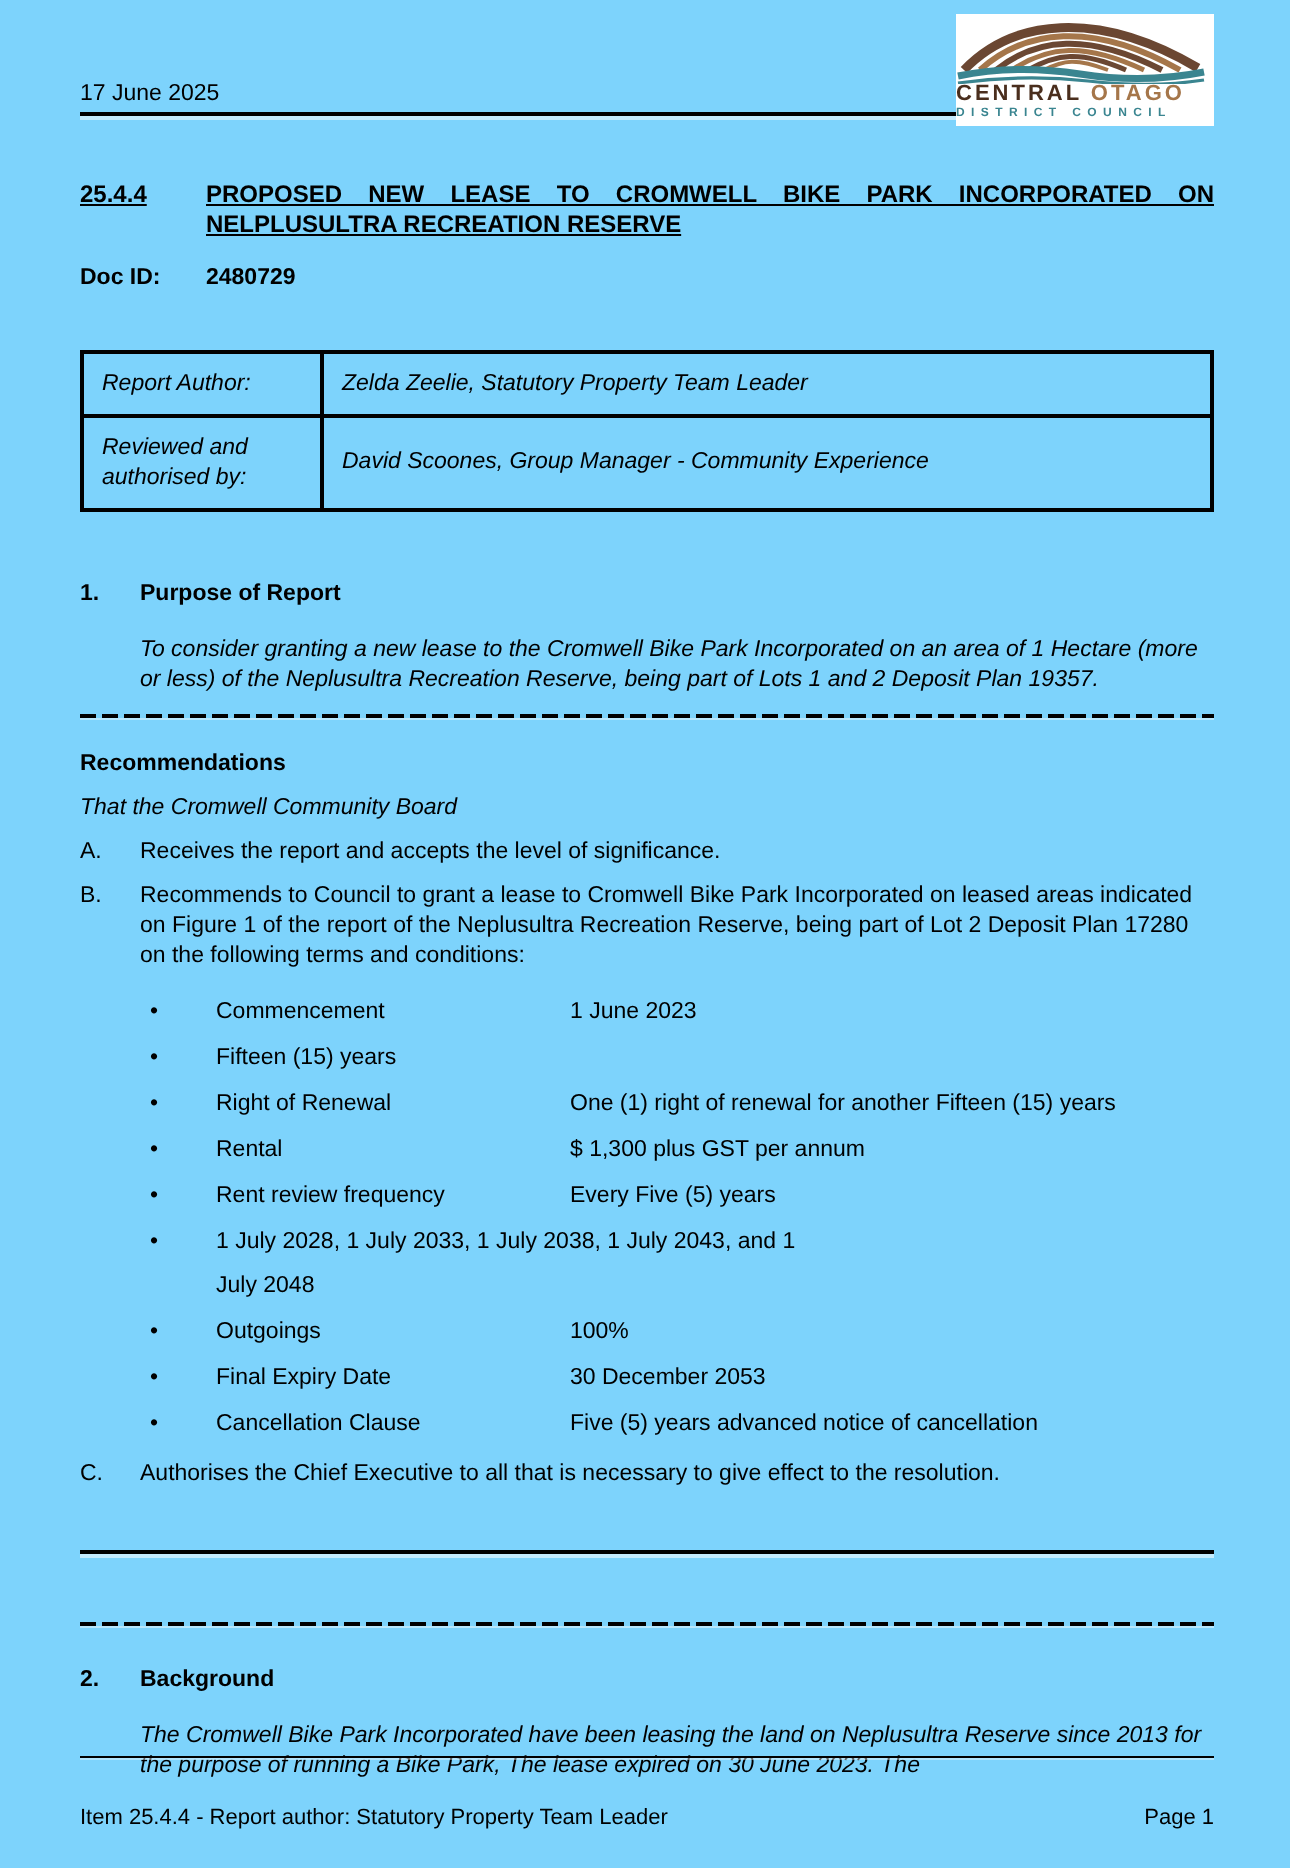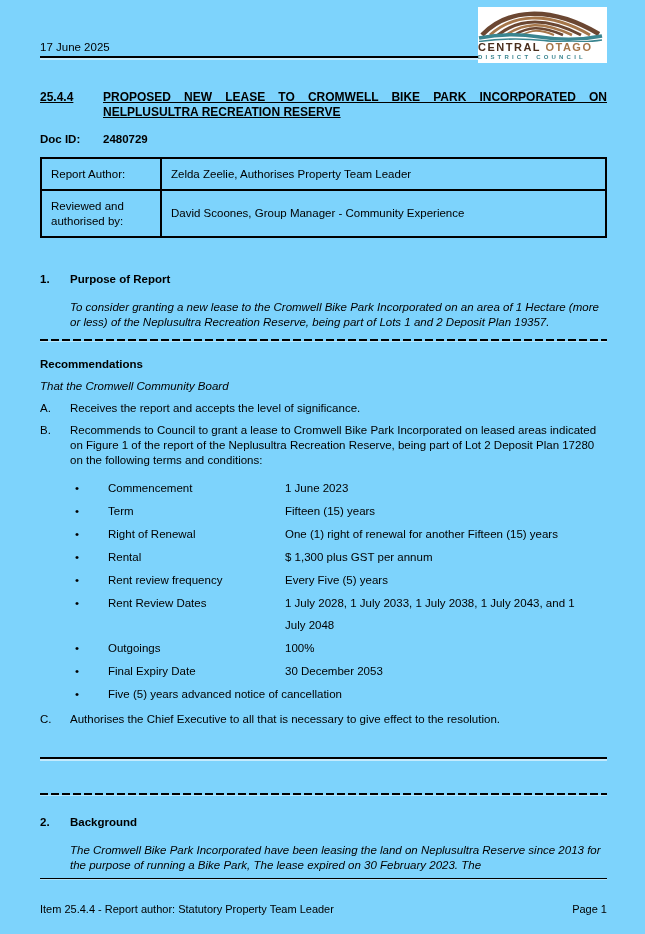--- a/index.html
+++ b/index.html
@@ -31,21 +31,21 @@
   .logo-name .primary { color:#4a2e1d; }
   .logo-name .secondary { color:#a5764a; }
   .logo-sub { font-size:6px; font-weight:bold; color:#3a8590; letter-spacing:3.2px; line-height:8px; white-space:nowrap; }
   
   .content { position:absolute; left:40px; top:90px; width:567px; font-size:11.5px; line-height:15px; }
   .title-row { display:flex; font-weight:bold; font-size:12px; line-height:15px;text-decoration:underline; }
   .title-row .item-no { width:63px; flex:none; }
   .title-row h1 { margin:0; flex:1; font-size:12px; line-height:15px; text-align:justify; }
   .docid-row { display:flex; font-weight:bold; margin-top:12px; }
   .docid-row .lab { width:63px; flex:none; }
-  table.meta { width:100%; border-collapse:collapse; margin-top:10px; }
+  table.meta { width:100%; border-collapse:collapse; margin-top:28px;font-style:italic; }
   table.meta td {
     border:2px solid #000; font-size:11.5px; line-height:15px;
     padding:6px 9px; vertical-align:middle;
   }
   table.meta td.lab { width:100px; }
   table.meta tr.r1 td { height:18px; }
   table.meta tr.r2 td { height:33px; }
   .sec-row { display:flex; font-weight:bold; }
   .sec-row .sec-num { width:30px; flex:none; }
   .sec-row h2 { margin:0; font-size:11.5px; line-height:15px; }
@@ -115,21 +115,21 @@
 
     <div class="docid-row">
       <span class="lab">Doc ID:</span>
       <span>2480729</span>
     </div>
 
     <table class="meta">
       <tbody>
           <tr class="r1">
         <td class="lab">Report Author:</td>
-        <td>Zelda Zeelie, Authorises Property Team Leader</td>
+        <td>Zelda Zeelie, Statutory Property Team Leader</td>
       </tr>
       <tr class="r2">
         <td class="lab">Reviewed and authorised by:</td>
         <td>David Scoones, Group Manager - Community Experience</td>
       </tr>
     </tbody>
       </table>
 
     <div class="sec-row purpose-head">
       <span class="sec-num">1.</span>
@@ -152,72 +152,71 @@
     </div>
 
     <div class="terms">
       <div class="term-row">
         <span class="term-bullet">•</span>
         <span class="term-label">Commencement</span>
         <span class="term-value">1 June 2023</span>
       </div>
       <div class="term-row">
         <span class="term-bullet">•</span>
-        <span class="term-label">Term</span>
         <span class="term-value">Fifteen (15) years</span>
       </div>
       <div class="term-row">
         <span class="term-bullet">•</span>
         <span class="term-label">Right of Renewal</span>
         <span class="term-value">One (1) right of renewal for another Fifteen (15) years</span>
       </div>
       <div class="term-row">
         <span class="term-bullet">•</span>
         <span class="term-label">Rental</span>
         <span class="term-value">$ 1,300 plus GST per annum</span>
       </div>
       <div class="term-row">
         <span class="term-bullet">•</span>
         <span class="term-label">Rent review frequency</span>
         <span class="term-value">Every Five (5) years</span>
       </div>
       <div class="term-row">
         <span class="term-bullet">•</span>
-        <span class="term-label">Rent Review Dates</span>
         <span class="term-value">1 July 2028, 1 July 2033, 1 July 2038, 1 July 2043, and 1 July 2048</span>
       </div>
       <div class="term-row">
         <span class="term-bullet">•</span>
         <span class="term-label">Outgoings</span>
         <span class="term-value">100%</span>
       </div>
       <div class="term-row">
         <span class="term-bullet">•</span>
         <span class="term-label">Final Expiry Date</span>
         <span class="term-value">30 December 2053</span>
       </div>
       <div class="term-row">
         <span class="term-bullet">•</span>
+        <span class="term-label">Cancellation Clause</span>
         <span class="term-value">Five (5) years advanced notice of cancellation</span>
       </div>
     </div>
 
     <div class="lettered">
       <span class="letter">C.</span>
       <span class="ltext">Authorises the Chief Executive to all that is necessary to give effect to the resolution.</span>
     </div>
 
     <div class="solid-rule"></div>
     <div class="dashed-rule second"></div>
 
     <div class="sec-row bg-head">
       <span class="sec-num">2.</span>
       <h2>Background</h2>
     </div>
-    <p class="body">The Cromwell Bike Park Incorporated have been leasing the land on Neplusultra Reserve since 2013 for the purpose of running a Bike Park, The lease expired on 30 February 2023. The</p>
+    <p class="body">The Cromwell Bike Park Incorporated have been leasing the land on Neplusultra Reserve since 2013 for the purpose of running a Bike Park, The lease expired on 30 June 2023. The</p>
 
   </div>
 
   <div class="footer">
     <div class="footer-rule"></div>
     <div class="footer-line">
       <span>Item 25.4.4 - Report author: Statutory Property Team Leader</span>
       <span>Page 1</span>
     </div>
   </div>

